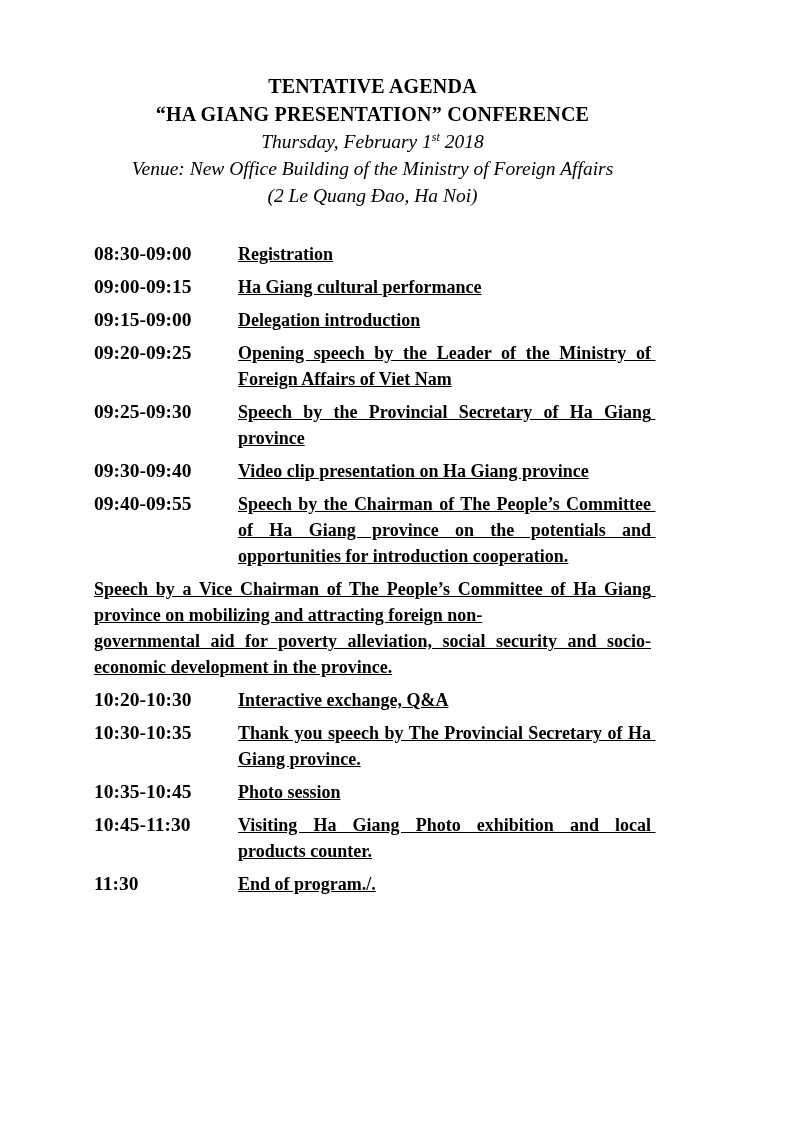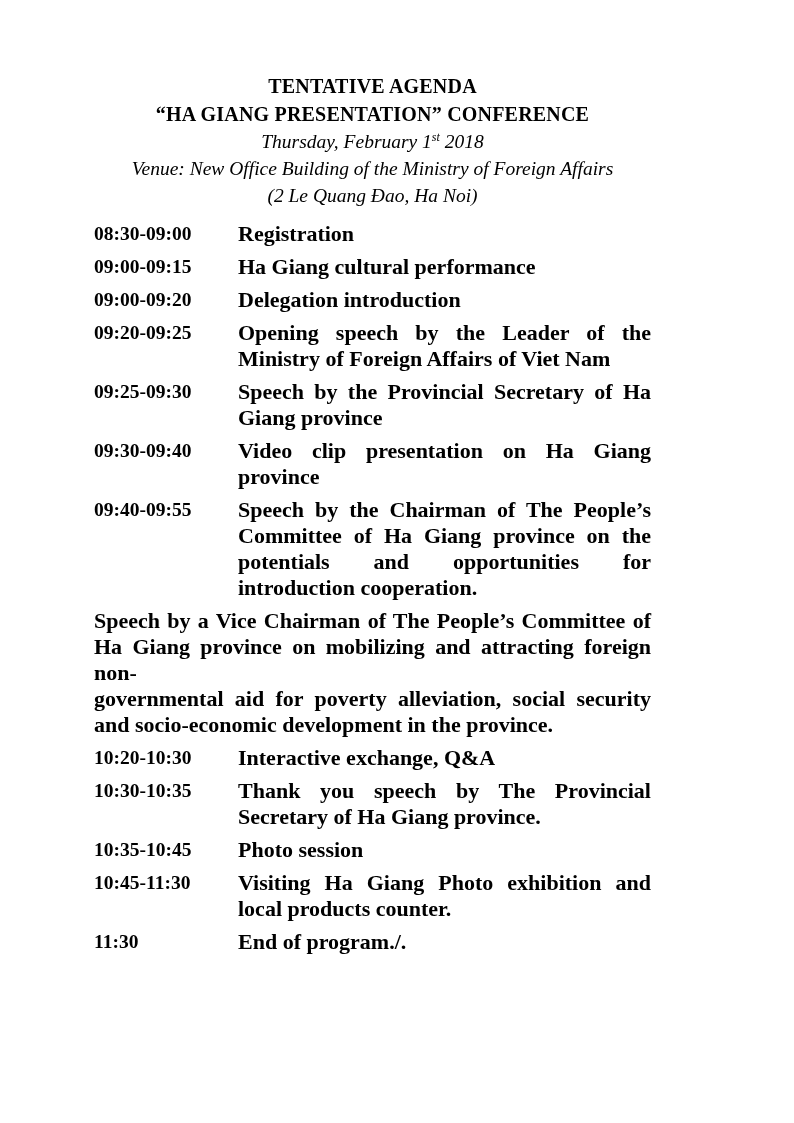--- a/index.html
+++ b/index.html
@@ -24,40 +24,41 @@
     font-style: italic;
     font-size: 19.5px;
     line-height: 27px;
   }
   .italic-line .sup {
     font-size: 12px;
     vertical-align: super;
     line-height: 0;
     margin-top: 22px;
   }
-  .schedule { margin-top: 12px; }
+  .schedule { margin-top: 32px; }
   .row {
     display: flex;
     margin-bottom: 7px;
   }
   .time {
     flex: 0 0 144px;
     width: 144px;
     font-weight: bold;
     font-size: 19.5px;
     line-height: 26px;
     white-space: nowrap;
   }
   .desc {
     flex: 1 1 auto;
     font-weight: bold;
-    font-size: 22px;
+    font-size: 18px;
     line-height: 26px;
     text-align: justify;
     white-space: pre-wrap;
+    text-decoration: underline;
   }
 </style>
 </head>
 <body>
 
 <div class="page">
 
   <div class="doc-header">
     <div class="doc-title">TENTATIVE AGENDA</div>
     <div class="doc-title">“HA GIANG PRESENTATION” CONFERENCE</div>
@@ -71,21 +72,21 @@
       <div class="time">08:30-09:00</div>
       <div class="desc">Registration</div>
     </div>
 
     <div class="row">
       <div class="time">09:00-09:15</div>
       <div class="desc">Ha Giang cultural performance</div>
     </div>
 
     <div class="row">
-      <div class="time">09:00-09:20</div>
+      <div class="time">09:15-09:00</div>
       <div class="desc">Delegation introduction</div>
     </div>
 
     <div class="row">
       <div class="time">09:20-09:25</div>
       <div class="desc">Opening speech by the Leader of the Ministry of Foreign Affairs of Viet Nam</div>
     </div>
 
     <div class="row">
       <div class="time">09:25-09:30</div>

